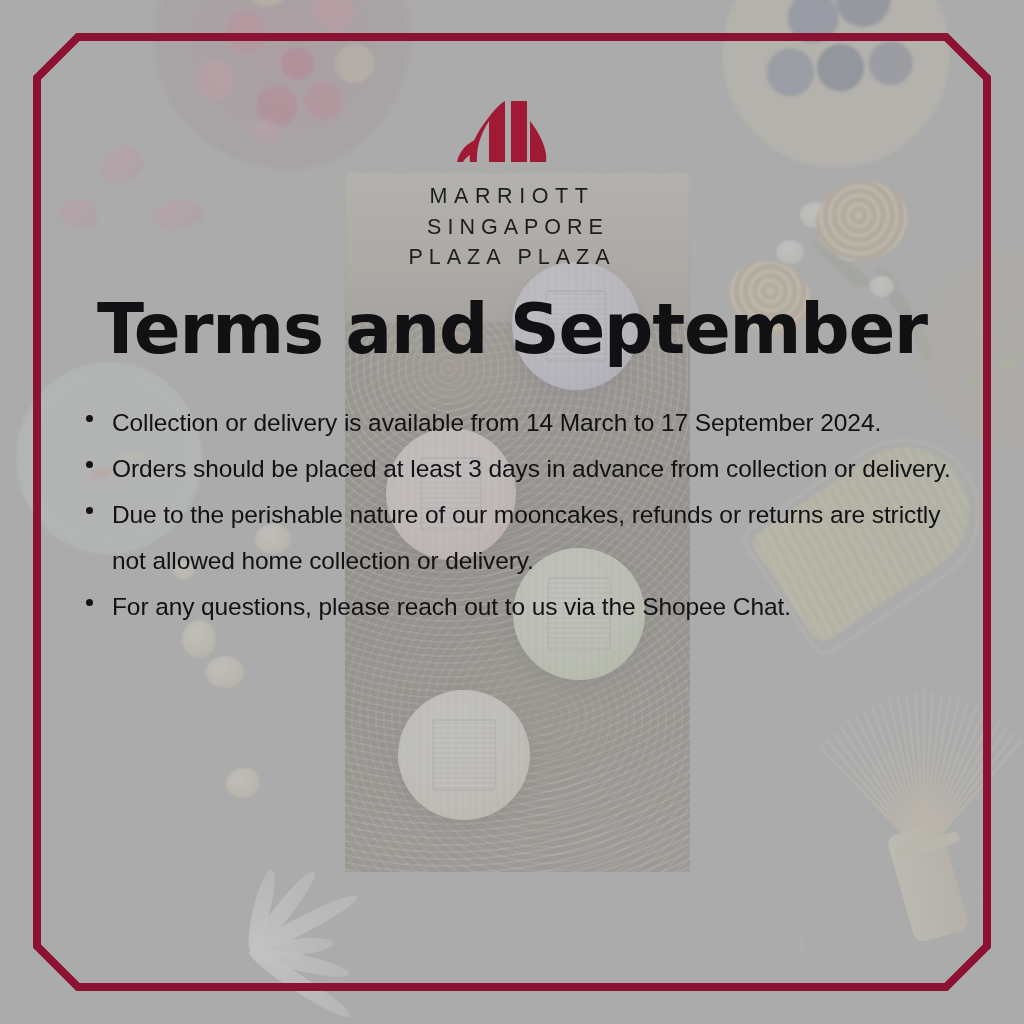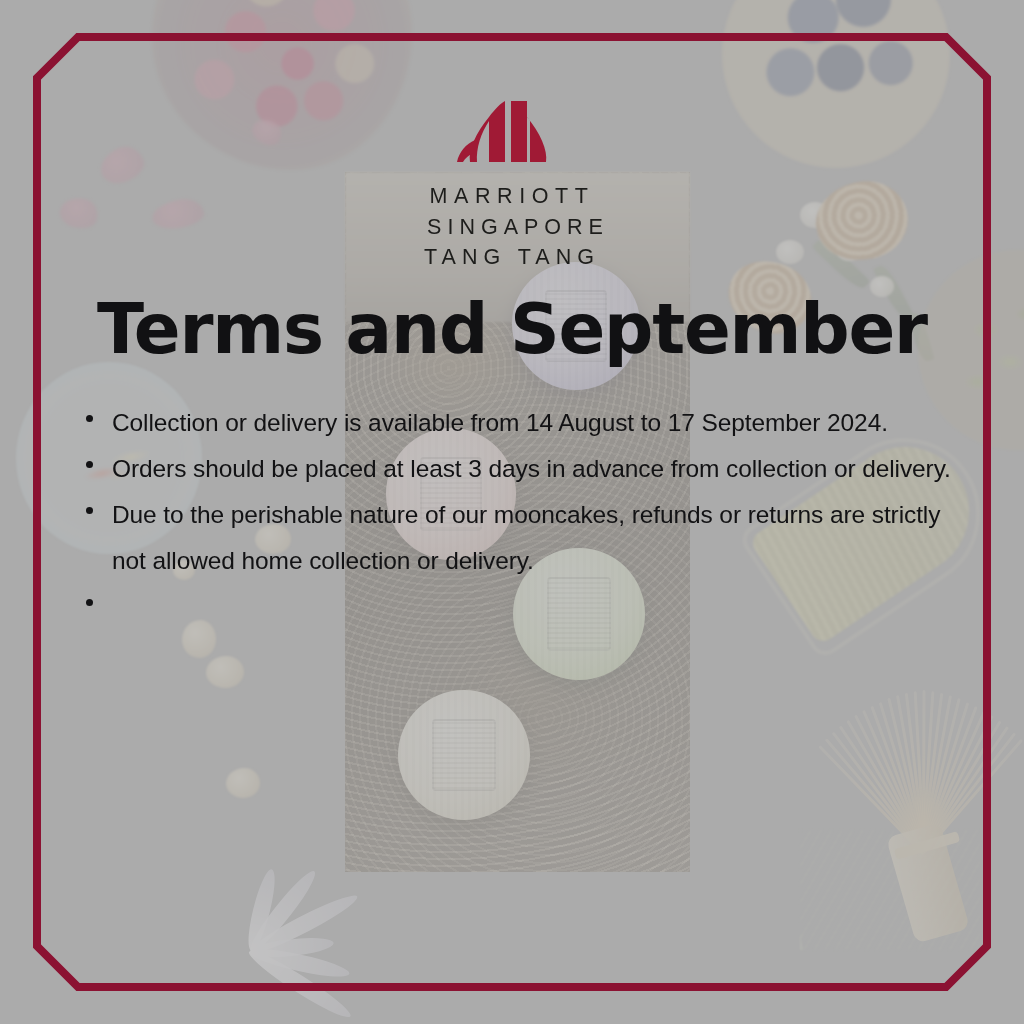--- a/index.html
+++ b/index.html
@@ -398,27 +398,27 @@
     <div class="logo">
       <svg class="logo-m" width="112" height="72" viewBox="0 0 112 72">
         <path d="M14 62 C12 50 20 33 33 17 C39 9 45 3 49 1 L49 62 L33 62 L33 21 C25 33 20 48 21 62 Z" fill="#A01A35"></path>
         <path d="M1 62 C3 52 10 44 19 40 L19 52 C13 55 9 58 7 62 Z" fill="#A01A35"></path>
         <path d="M55 1 C59 3 65 9 71 17 C84 33 92 50 90 62 L74 62 L74 21 C66 9 60 3 55 1 Z" fill="#A01A35"></path>
         <path d="M55 1 L71 1 L71 62 L55 62 Z" fill="#A01A35"></path>
       </svg>
       <div class="brand">
         <div>MARRIOTT</div>
         <div>SINGAPORE</div>
-        <div>TANG TANG</div>
+        <div>PLAZA PLAZA</div>
       </div>
     </div>
 
     <div class="title">Terms and September</div>
 
     <div class="terms" id="terms-list">
-        <div class="term"><span class="bullet"></span><span>Collection or delivery is available from 14 August to 17 September 2024.</span></div>
+        <div class="term"><span class="bullet"></span><span>Collection or delivery is available from 14 March to 17 September 2024.</span></div>
         <div class="term"><span class="bullet"></span><span>Orders should be placed at least 3 days in advance from collection or delivery.</span></div>
         <div class="term"><span class="bullet"></span><span>Due to the perishable nature of our mooncakes, refunds or returns are strictly not allowed home collection or delivery.</span></div>
-        <div class="term"><span class="bullet"></span></div>
+        <div class="term"><span class="bullet"></span><span>For any questions, please reach out to us via the Shopee Chat.</span></div>
       </div>
 
   </div>
 </div>
 
 </body></html>

